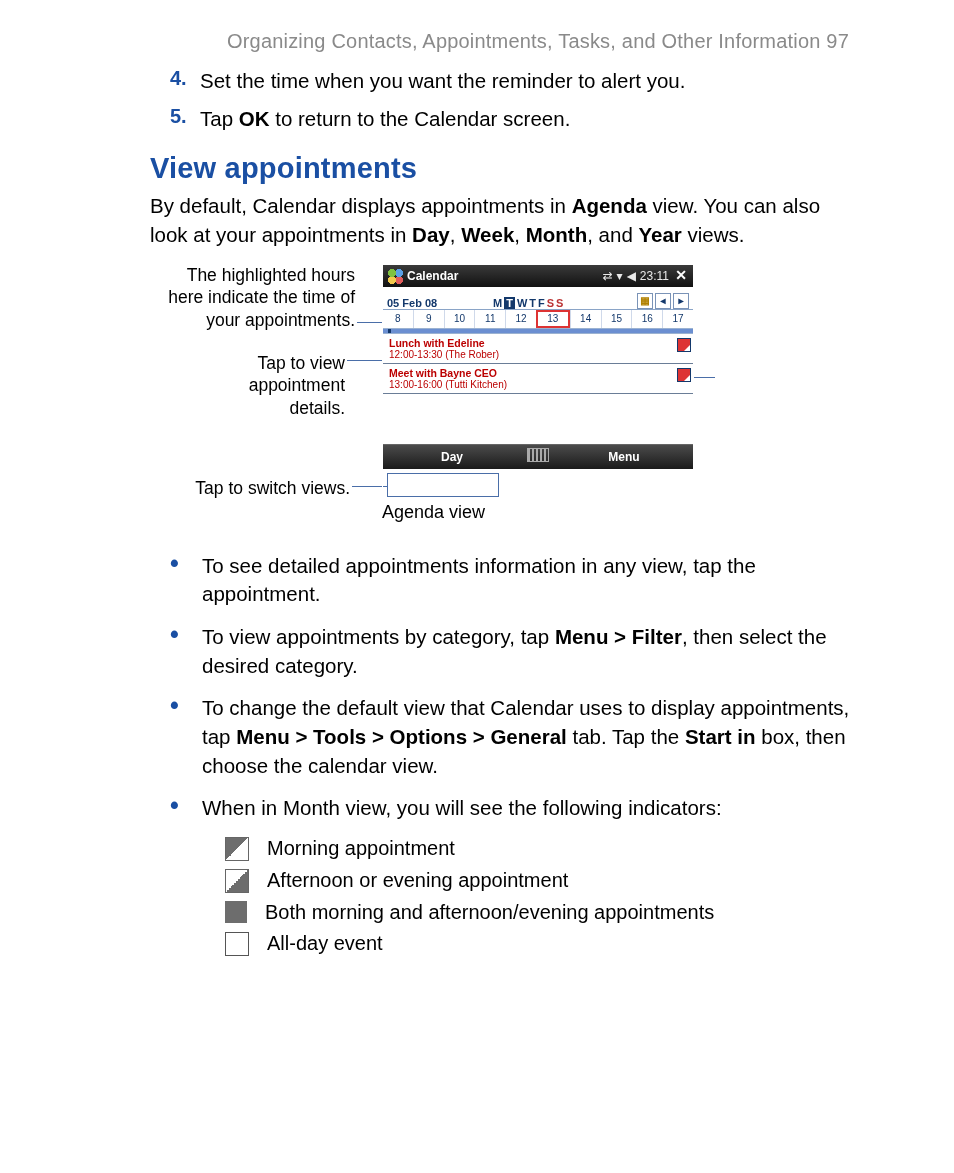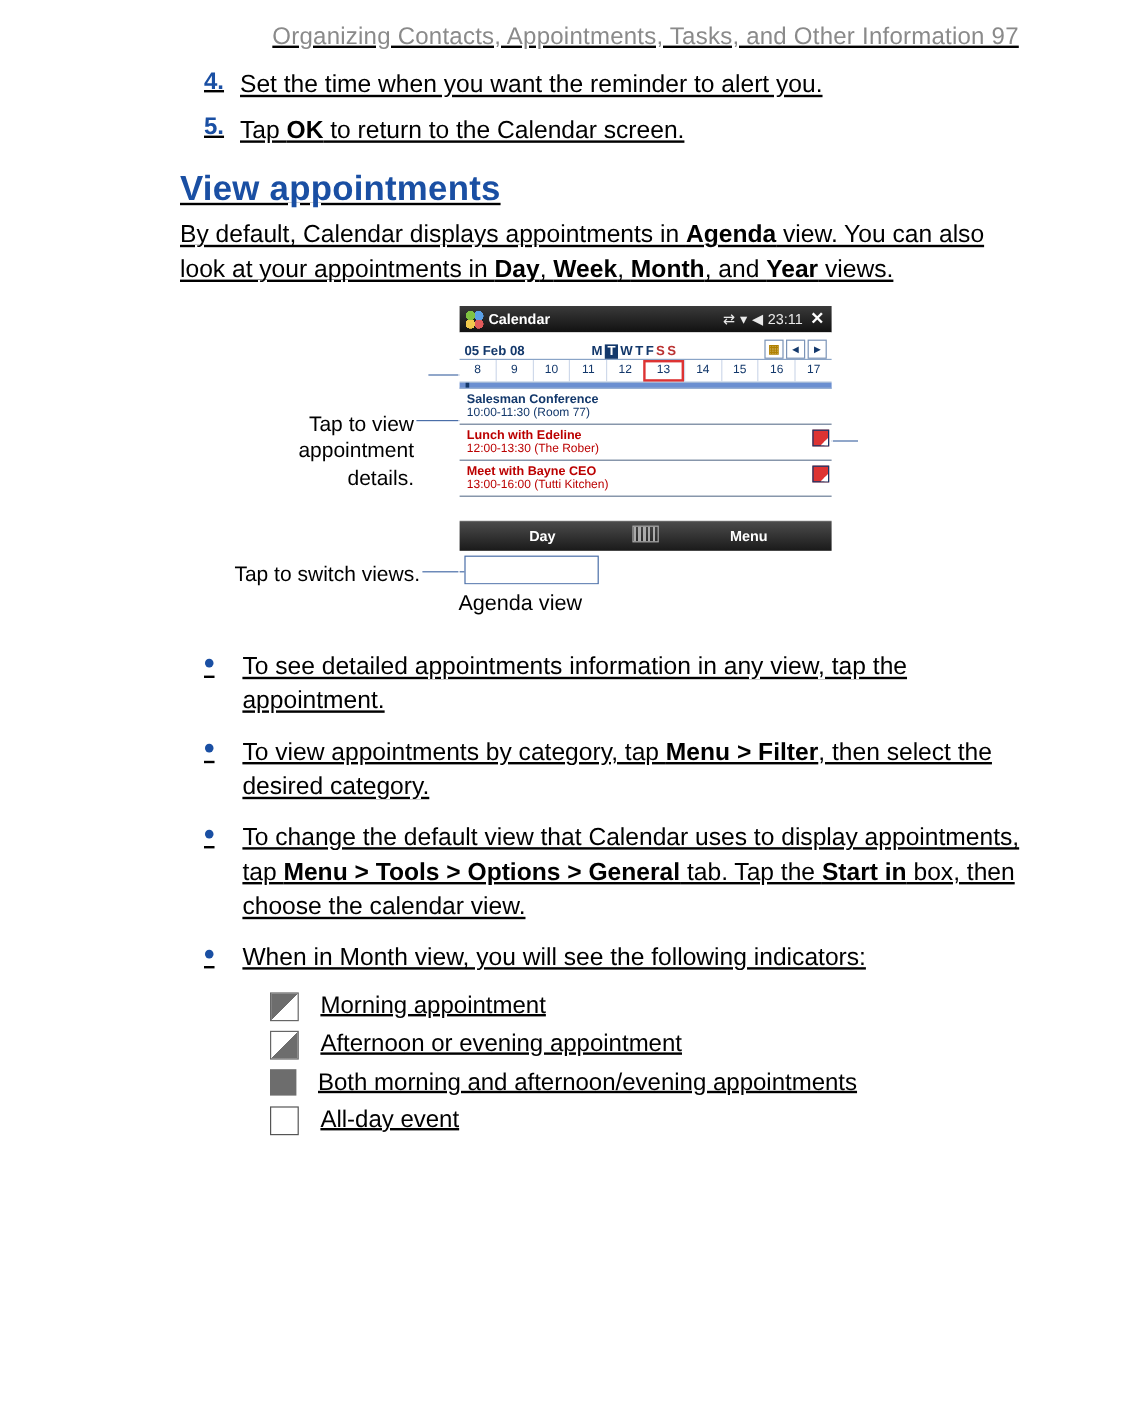--- a/index.html
+++ b/index.html
@@ -3,24 +3,23 @@
 <meta charset="utf-8">
 <style>
   body {
     font-family: "Myriad Pro", "Segoe UI", Arial, sans-serif;
     margin: 0;
     background: #fff;
     color: #000;
     width: 954px;
   }
   .page {
-    padding: 20px 60px 40px 150px;
+    padding: 30px 60px 40px 150px;
     box-sizing: border-box;
     width: 954px;
-    text-decoration: underline;
   }
   .running-head {
     color: #8a8a8a;
     font-size: 20px;
     text-align: right;
     margin-bottom: 14px;
     padding-right: 45px;
     letter-spacing: .2px;
   }
 
@@ -175,20 +174,21 @@
   </div>
 
   <div class="h2">View appointments</div>
 
   <p class="para">
     <span>By default, Calendar displays appointments in </span><b>Agenda</b><span> view. You can also look at your appointments in </span><b>Day</b><span>, </span><b>Week</b><span>, </span><b>Month</b><span>, and </span><b>Year</b><span> views.</span>
   </p>
 
   <div class="figwrap">
 
+    <div class="callout-l" style="left:0; top:0; width:205px;">The highlighted hours here indicate the time of your appointments.</div>
     <div class="leader" style="left:207px; top:58px; width:28px;"></div>
 
     <div class="callout-l" style="left:70px; top:88px; width:125px;">Tap to view appointment details.</div>
     <div class="leader" style="left:197px; top:96px; width:40px;"></div>
 
     <div class="callout-l" style="left:10px; top:213px; width:190px;">Tap to switch views.</div>
     <div class="leader" style="left:202px; top:222px; width:35px;"></div>
 
     <div class="leader" style="left:540px; top:113px; width:25px;"></div>
     <div class="leader-v" style="left:540px; top:94px; height:36px;"></div>
@@ -234,24 +234,20 @@
         <div class="sel">13</div>
         <div>14</div>
         <div>15</div>
         <div>16</div>
         <div>17</div>
       </div>
       <div class="bar">
         <span class="mark" style="left:5px;"></span>
       </div>
       <div class="appts">
-        <div class="appt">
-          <div class="nm">Salesman Conference</div>
-          <div class="tm">10:00-11:30 (Room 77)</div>
-        </div>
         <div class="appt conf">
           <div class="nm">Lunch with Edeline</div>
           <div class="tm">12:00-13:30 (The Rober)</div>
           <span class="conflict-flag"></span>
         </div>
         <div class="appt conf">
           <div class="nm">Meet with Bayne CEO</div>
           <div class="tm">13:00-16:00 (Tutti Kitchen)</div>
           <span class="conflict-flag"></span>
         </div>

